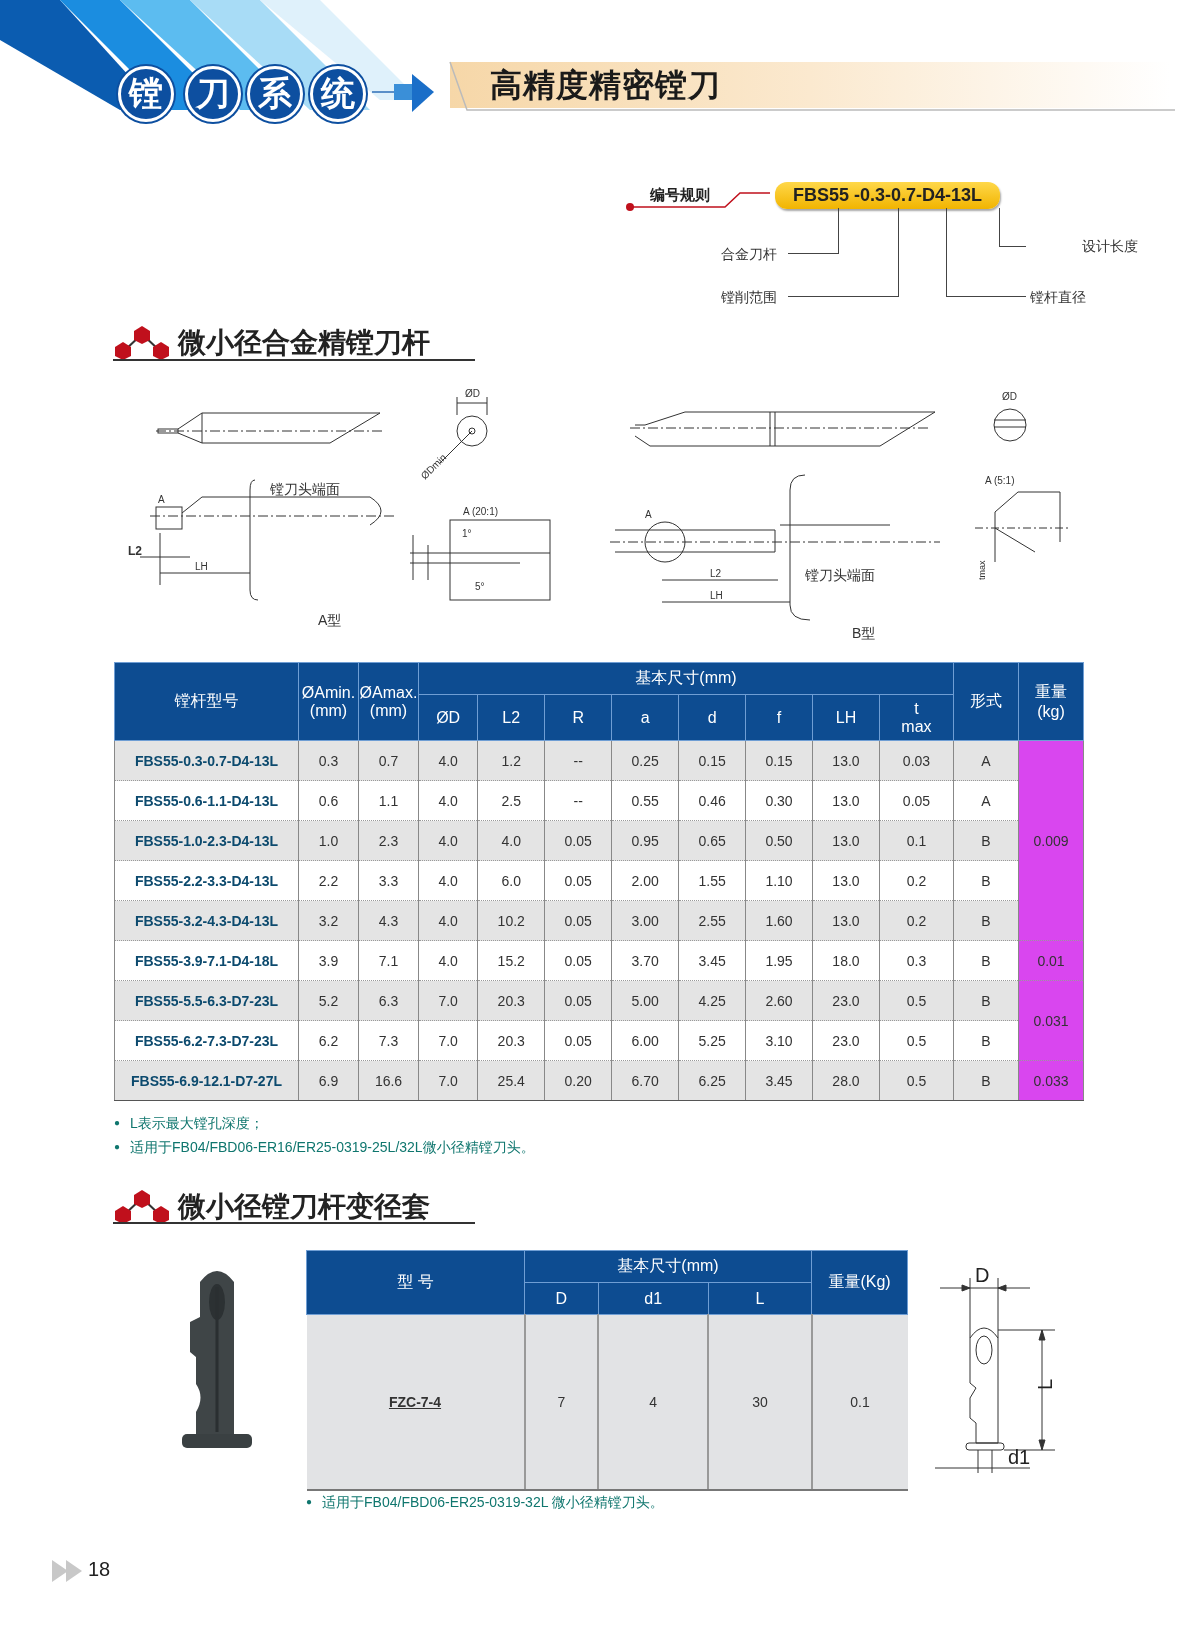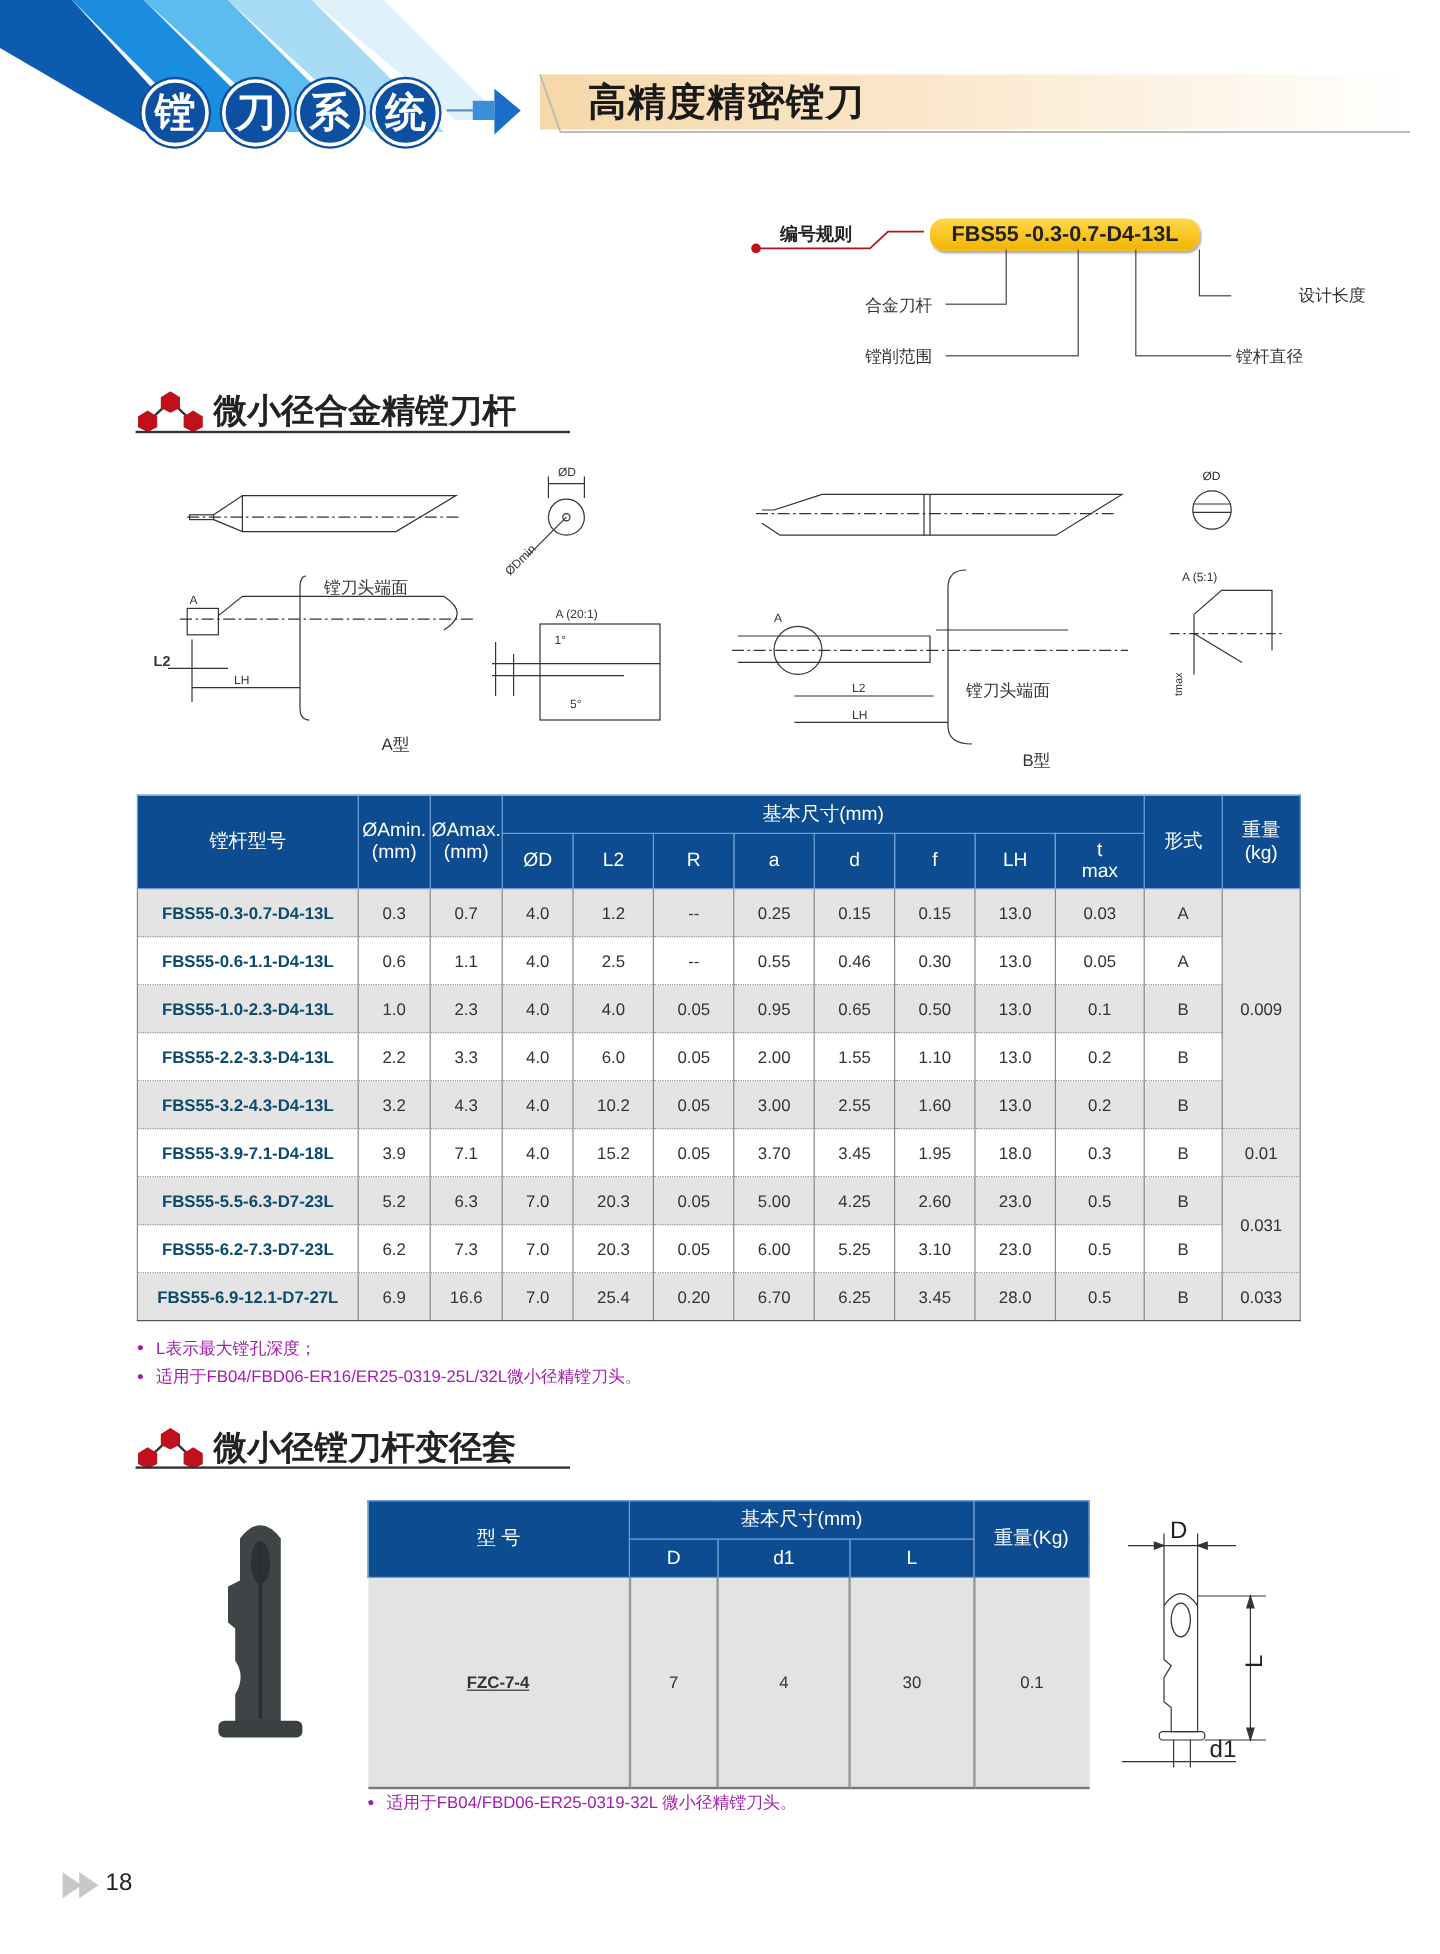--- a/index.html
+++ b/index.html
@@ -19,24 +19,24 @@
   .sec-title { position: absolute; font-size: 28px; font-weight: bold; color: #222; font-family: "DejaVu Sans", sans-serif; }
   .sec-underline { position: absolute; height: 2px; background: #333; }
 
   
   table { border-collapse: collapse; }
   .t1 { position: absolute; left: 114px; top: 662px; width: 970px; font-size: 14px; }
   .t1 th { background: #0d4c91; color: #fff; font-weight: normal; font-size: 16px; border: 1px solid #6f9ed4; text-align: center; }
   .t1 td { text-align: center; height: 40px; border-left: 1px solid #888; border-right: 1px solid #888; border-bottom: 1px dotted #999; color: #333; }
   .t1 tr.odd td.c { background: #e4e4e4; }
   .t1 td.model { font-weight: bold; color: #0c4a6e; }
-  .t1 td.w { background: #e5e5e5; border-bottom: 1px dotted #999; }
+  .t1 td.w { background: #d946ef; border-bottom: 1px dotted #999; }
   .t1 tr:last-child td { border-bottom: 1px solid #555; }
 
-  .note { position: absolute; font-size: 14px; color: #a21caf; }
+  .note { position: absolute; font-size: 14px; color: #0f766e; }
   .note::before { content: "●"; font-size: 10px; margin-right: 10px; vertical-align: 2px; }
 
   
   .t2 { position: absolute; left: 306px; top: 1250px; width: 602px; font-size: 14px; }
   .t2 th { background: #0d4c91; color: #fff; font-weight: normal; font-size: 16px; border: 1px solid #6f9ed4; text-align: center; height: 32px; }
   .t2 td { background: #e2e3e5; text-align: center; height: 175px; border-left: 2px solid #999; border-bottom: 2px solid #777; color: #333; }
   .t2 td:first-child { border-left: none; font-weight: bold; text-decoration: underline; }
 
   svg text { font-family: "Liberation Sans", sans-serif; }
 </style>

